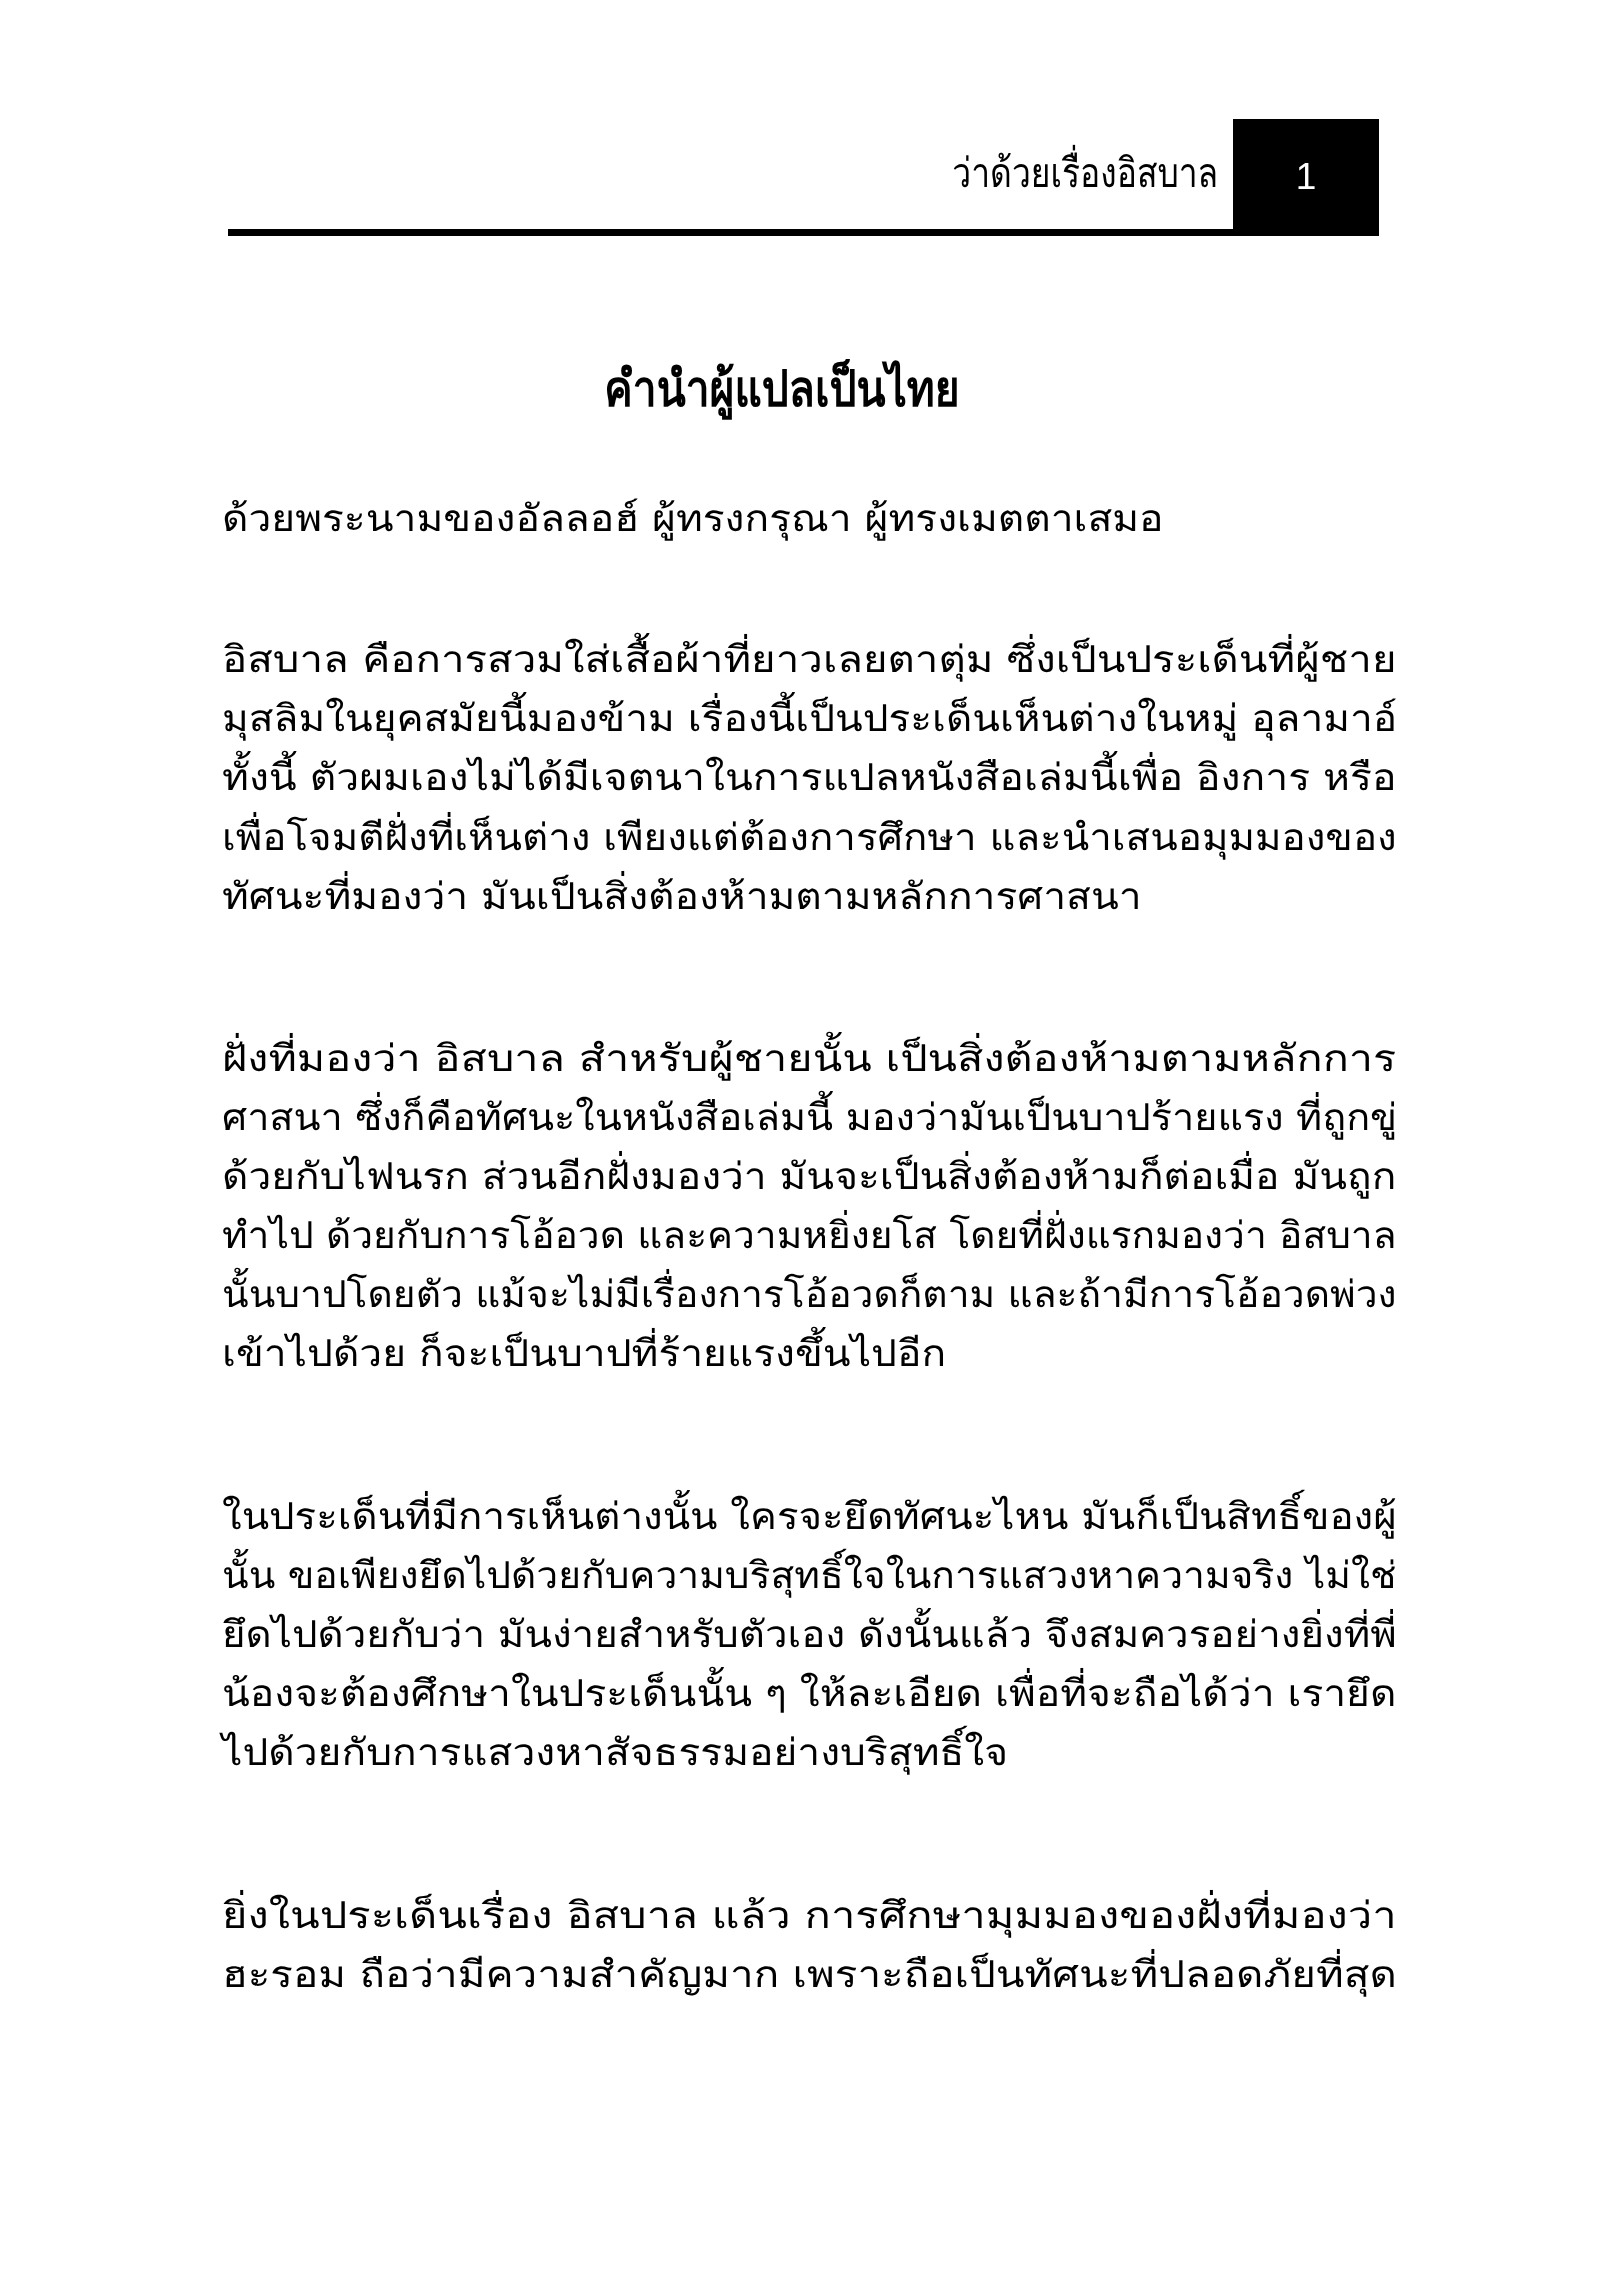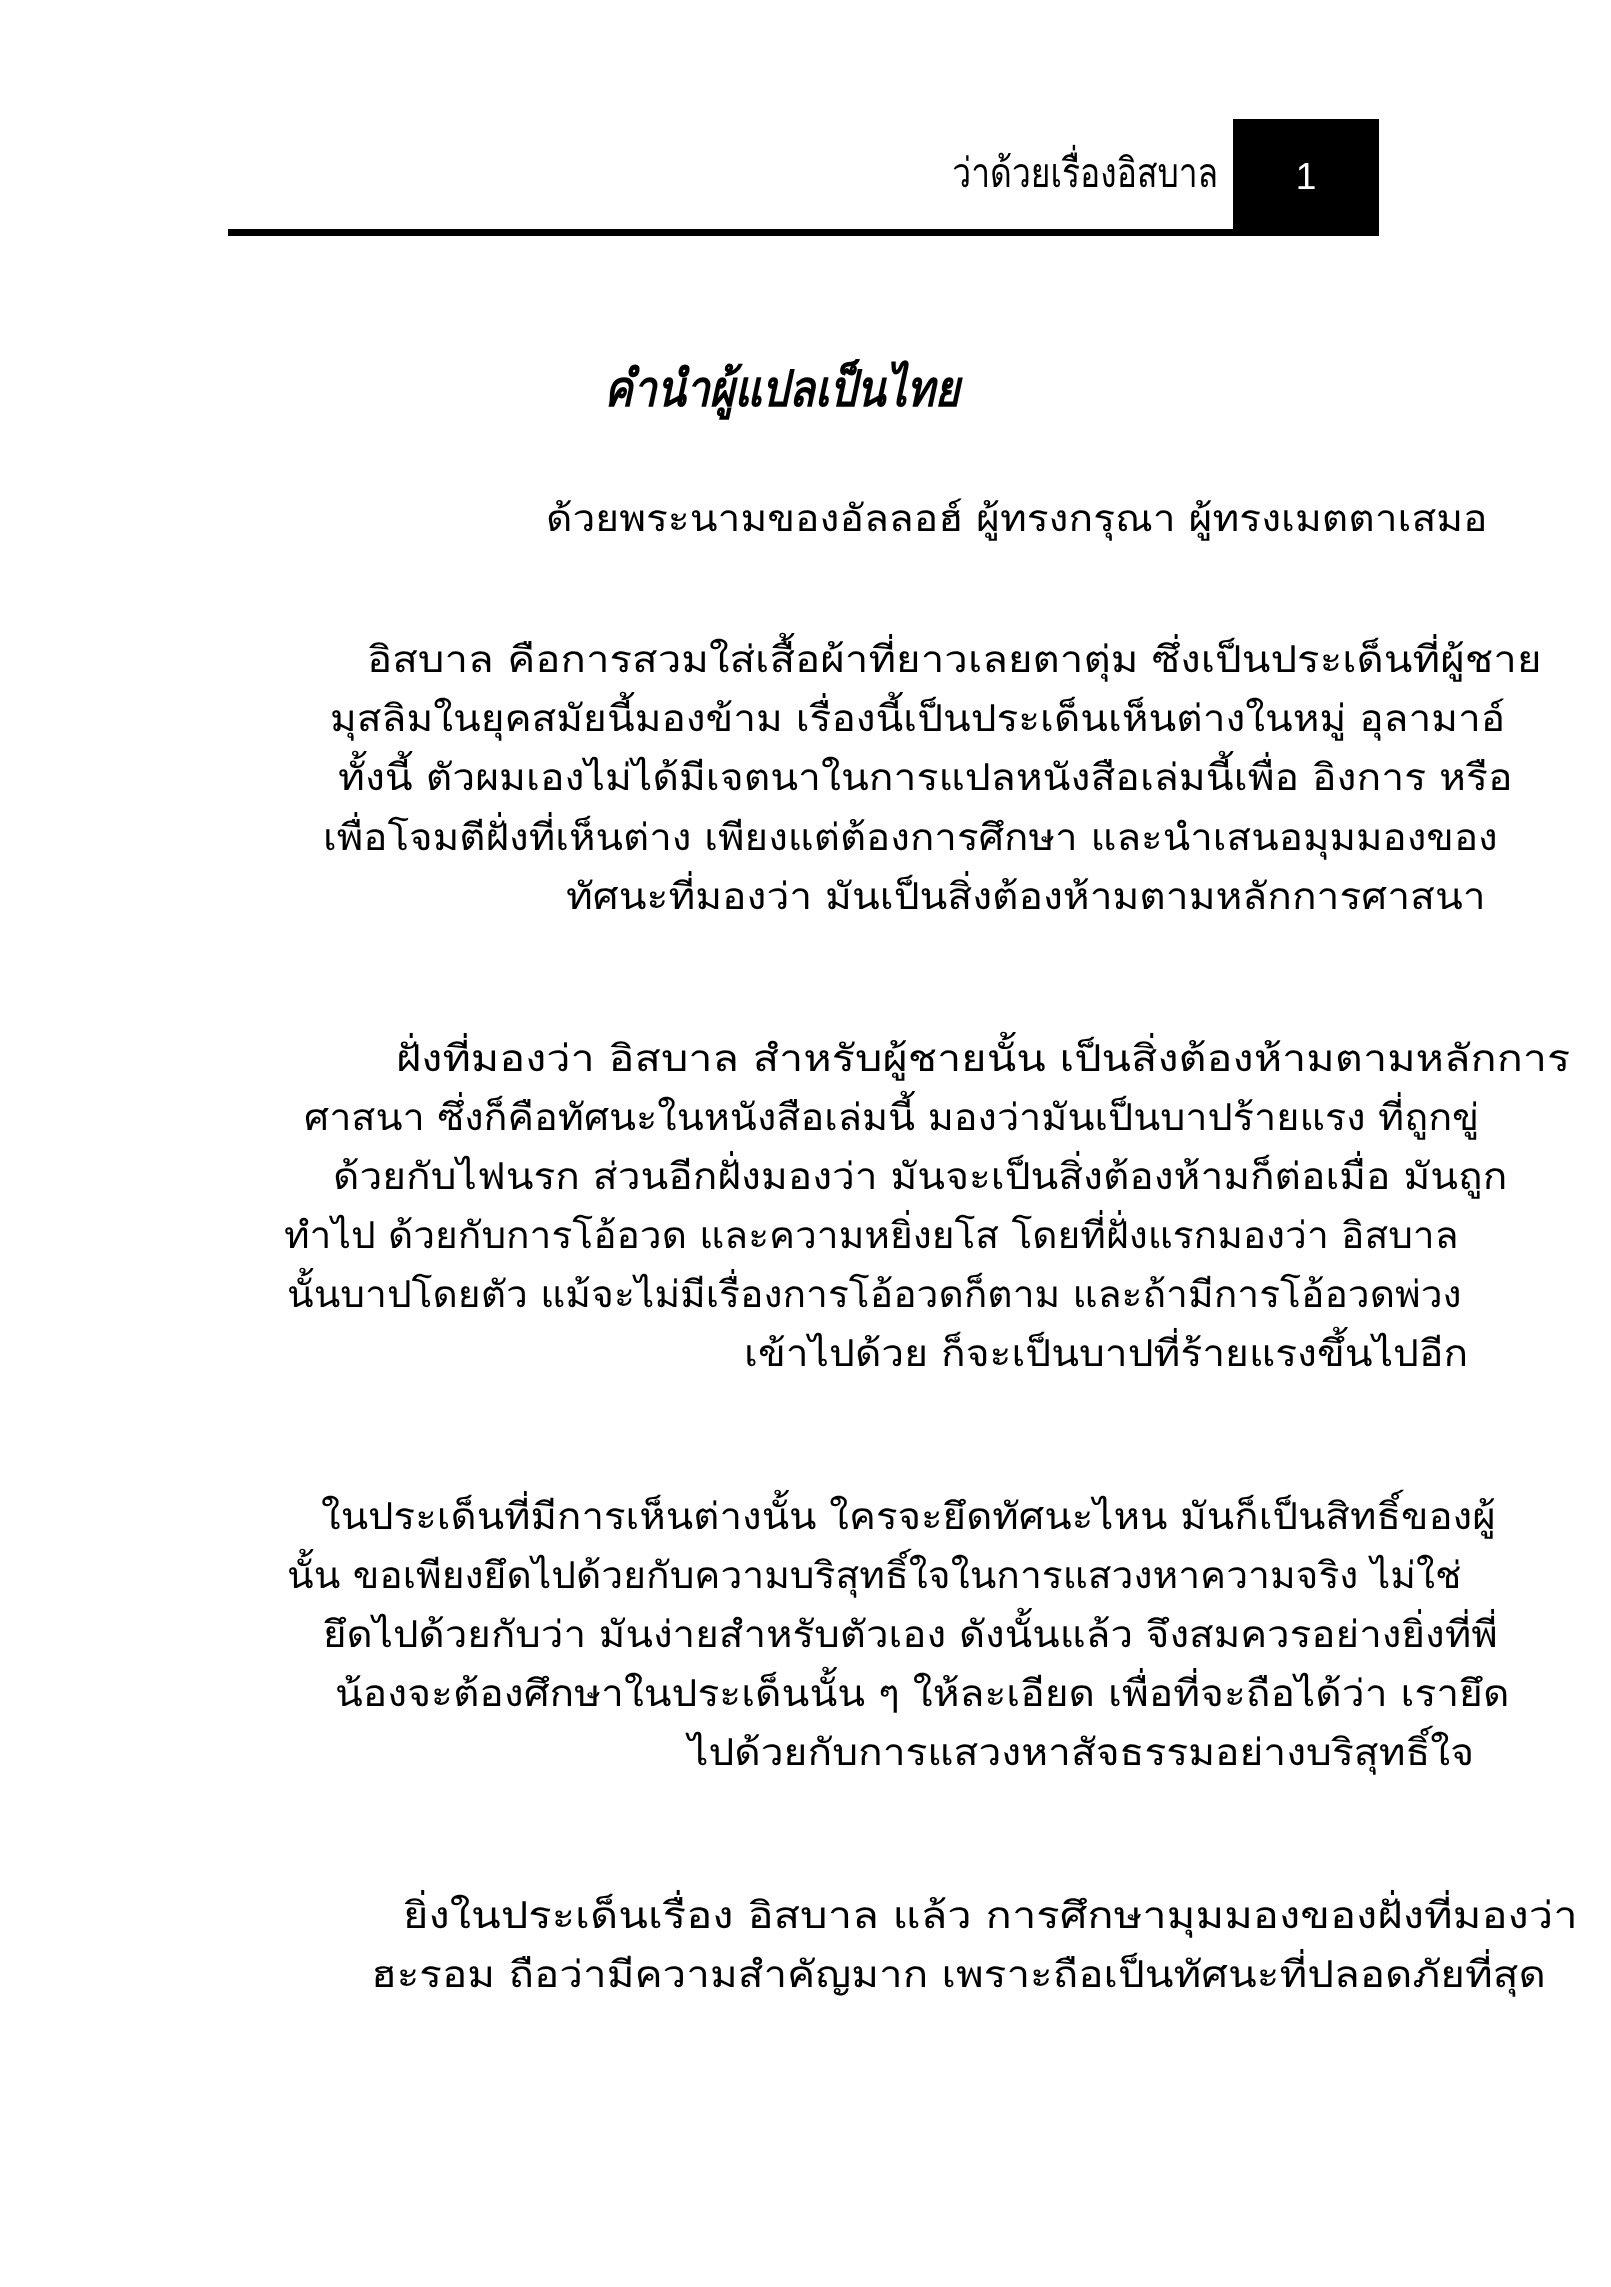--- a/index.html
+++ b/index.html
@@ -6,25 +6,25 @@
   body { width:1611px; height:2288px; position:relative; overflow:hidden;
          font-family:"DejaVu Sans", sans-serif; color:#000; }
   .header-title { position:absolute; right:393px; top:146px; font-size:41px;
                   line-height:55px; white-space:nowrap; transform-origin:right center;
                   transform:scaleX(0.82); }
   .page-box { position:absolute; left:1233px; top:119px; width:146px; height:115px;
               background:#000; color:#fff; display:flex; align-items:center; justify-content:center;
               font-family:"Liberation Sans", sans-serif; font-size:37px; }
   .header-rule { position:absolute; left:228px; top:229px; width:1151px; height:6.5px; background:#000; }
   .title { position:absolute; left:0; width:1565px; top:318px; text-align:center;
-           font-size:50px; font-weight:bold; line-height:74px;font-style:italic; }
+           font-size:50px; font-weight:bold; line-height:74px; }
   .title span { display:inline-block; transform:scaleX(0.85); }
   .body { position:absolute; left:222px; width:1172px; top:0; }
-  .line { position:absolute; left:8px; width:1172px; height:59px; font-size:37px; line-height:59px;
-          white-space:nowrap;text-align:right; }
+  .line { position:absolute; left:0; width:1172px; height:59px; font-size:37px; line-height:59px;
+          white-space:nowrap; }
   .line .t { display:inline-block; transform-origin:left center; }
 </style>
 </head>
 <body>
 
 <div>
   <div class="header-title">ว่าด้วยเรื่องอิสบาล</div>
   <div class="page-box">
     <span>1</span>
   </div>

